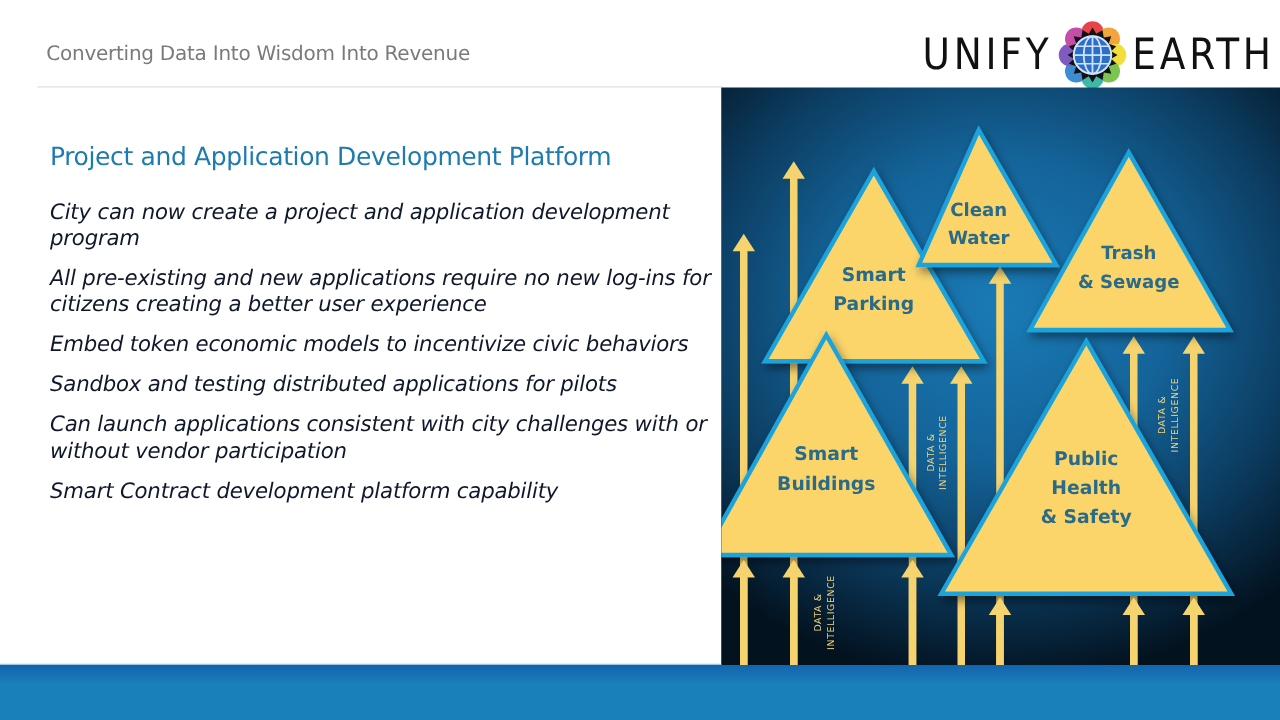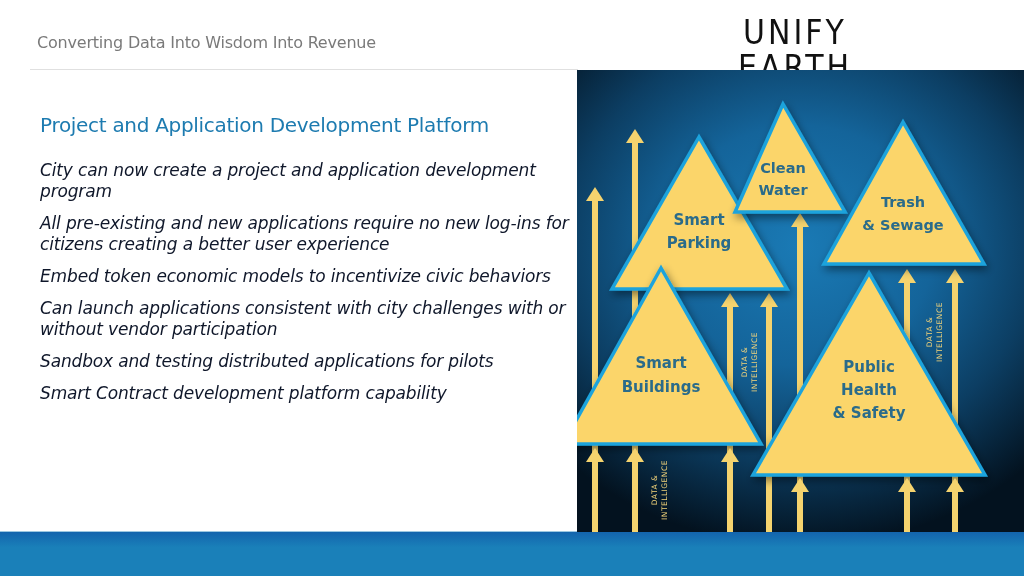--- a/index.html
+++ b/index.html
@@ -1,19 +1,19 @@
 <!DOCTYPE html>
 <html><head>
 <meta charset="utf-8">
 <style>
   html, body { margin:0; padding:0; }
   body { width:1024px; height:576px; position:relative; overflow:hidden; background:#ffffff; font-family:"DejaVu Sans", sans-serif; }
   .slide-title { position:absolute; left:37px; top:33px; font-size:16px; color:#7a7a7a; font-weight:normal; letter-spacing:-0.2px; white-space:nowrap; }
   .title-rule { position:absolute; left:30px; top:69px; width:548px; height:1px; background:#e0e0e0; }
-  .logo { position:absolute; left:738px; top:14px; height:60px; display:flex; align-items:center;flex-direction:column; }
+  .logo { position:absolute; left:738px; top:14px; height:60px; display:flex; align-items:center; }
   .logo-word { font-family:"DejaVu Sans", sans-serif; font-size:30px; letter-spacing:3px; color:#111; font-weight:normal; transform:scaleY(1.15); }
   .logo-globe { width:56px; height:56px; margin:0 4px; position:relative; }
   .heading { position:absolute; left:40px; top:113px; font-size:20px; font-weight:normal; color:#1d7bb0; white-space:nowrap; letter-spacing:-0.3px; }
   .bullets { position:absolute; left:40px; top:160px; width:530px; margin:0; padding:0; list-style:none; }
   .bullets li { font-size:17px; color:#0f172a; line-height:21px; margin-bottom:11px; letter-spacing:-0.15px;font-style:italic; }
   .panel { position:absolute; left:577px; top:70px; width:447px; height:462px; overflow:hidden;
     background: radial-gradient(ellipse 75% 65% at 50% 38%, #1a7ab5 0%, #14649a 40%, #0c3e63 70%, #03121f 100%); }
   .panel svg { position:absolute; left:0; top:0; }
   .bottom-bar { position:absolute; left:0; top:532px; width:1024px; height:44px; background:linear-gradient(#1364ad 0%, #1a80b9 35%, #1a80b9 100%); }
   .bottom-line { position:absolute; left:0; top:531px; width:577px; height:1px; background:#9cc7e0; }
@@ -50,22 +50,22 @@
   </svg>
   <span class="logo-word">EARTH</span>
 </div>
 
 <div class="heading">Project and Application Development Platform</div>
 
 <ul class="bullets">
   <li>City can now create a project and application development program</li>
   <li>All pre-existing and new applications require no new log-ins for citizens creating a better user experience</li>
   <li>Embed token economic models to incentivize civic behaviors</li>
+  <li>Sandbox and testing distributed applications for pilots</li>
   <li>Can launch applications consistent with city challenges with or without vendor participation</li>
-  <li>Sandbox and testing distributed applications for pilots</li>
   <li>Smart Contract development platform capability</li>
 </ul>
 
 <div class="panel">
   <svg width="447" height="462" viewBox="577 70 447 462">
     <defs>
       <filter id="sh" x="-20%" y="-20%" width="140%" height="140%">
         <feDropShadow dx="2" dy="4" stdDeviation="4" flood-color="#000" flood-opacity="0.45"></feDropShadow>
       </filter>
       <g id="arrowhead">

